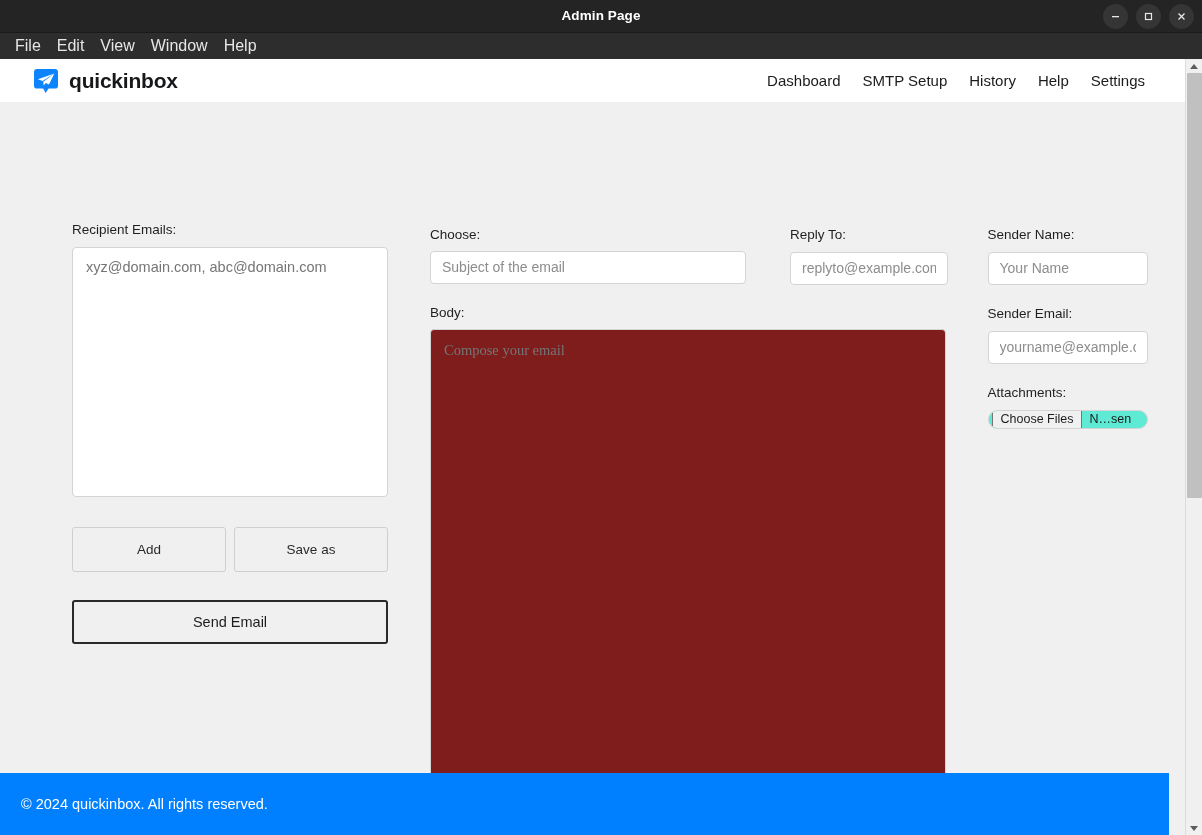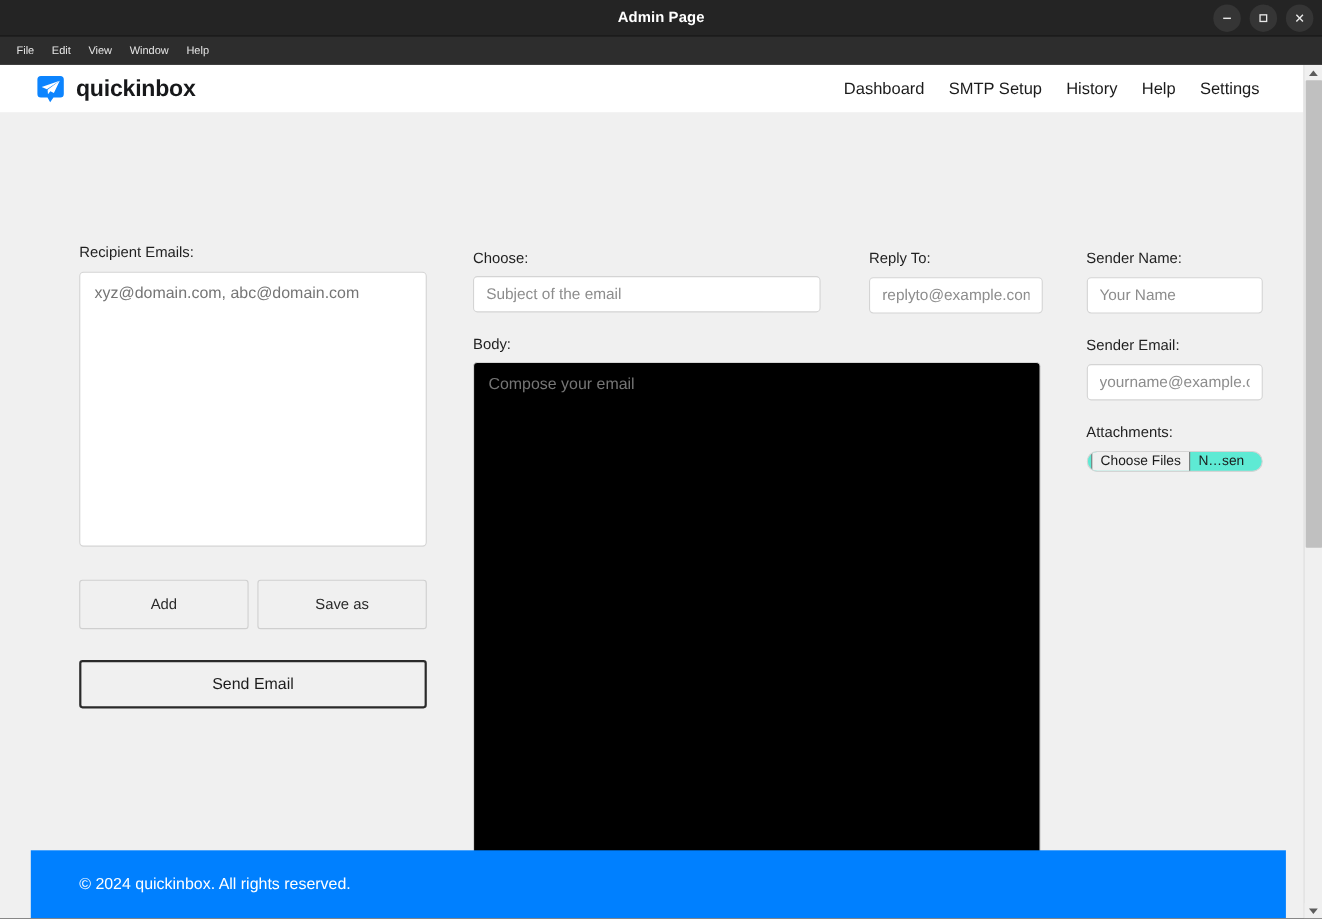--- a/index.html
+++ b/index.html
@@ -56,21 +56,21 @@
     height: 26px;
     flex: 0 0 26px;
     background: #2d2d2d;
     display: flex;
     align-items: center;
     padding-left: 7px;
     gap: 0px;
   }
   .menu-item {
     color: #e6e6e6;
-    font-size: 10px;
+    font-size: 16px;
     padding: 3px 8px;
     cursor: default;
   }
 
   
   .viewport {
     flex: 1 1 auto;
     position: relative;
     background: #ffffff;
     overflow: hidden;
@@ -203,29 +203,29 @@
     outline: none;
     font-family: "Liberation Sans", sans-serif;
     display: block;
   }
   .inp::placeholder { color: #8d8d8d; opacity: 1; }
   .inp-subject { width: 316px; }
   .body-label { margin-top: 22px; }
   .body-ta {
     width: 516px;
     height: 490px;
-    background: #000000;
+    background: #7f1d1d;
     border: 1px solid #d4d4d4;
     border-radius: 4px;
     padding: 12px 13px;
     font-size: 14.5px;
     color: #8d8d8d;
     resize: none;
     outline: none;
-    font-family: Liberation Sans, sans-serif;
+    font-family: Liberation Serif, serif;
     display: block;
   }
 
   .col-reply {
     width: 200px;
     margin-top: -3px;
     padding-left: 0px;
   }
   .inp-reply { width: 158px; }
 
@@ -269,23 +269,22 @@
   }
 
   
   .footer {
     position: absolute;
     left: 0; right: 16px; bottom: 0;
     height: 62px;
     background: #0080ff;
     display: flex;
     align-items: center;
-    padding-left: 44px;
+    padding-left: 21px;
     z-index: 5;
-    margin-left: 28px;
   }
   .footer-text {
     color: #ffffff;
     font-size: 14.5px;
   }
 
   
   .scrollbar {
     width: 17px;
     flex: 0 0 17px;

